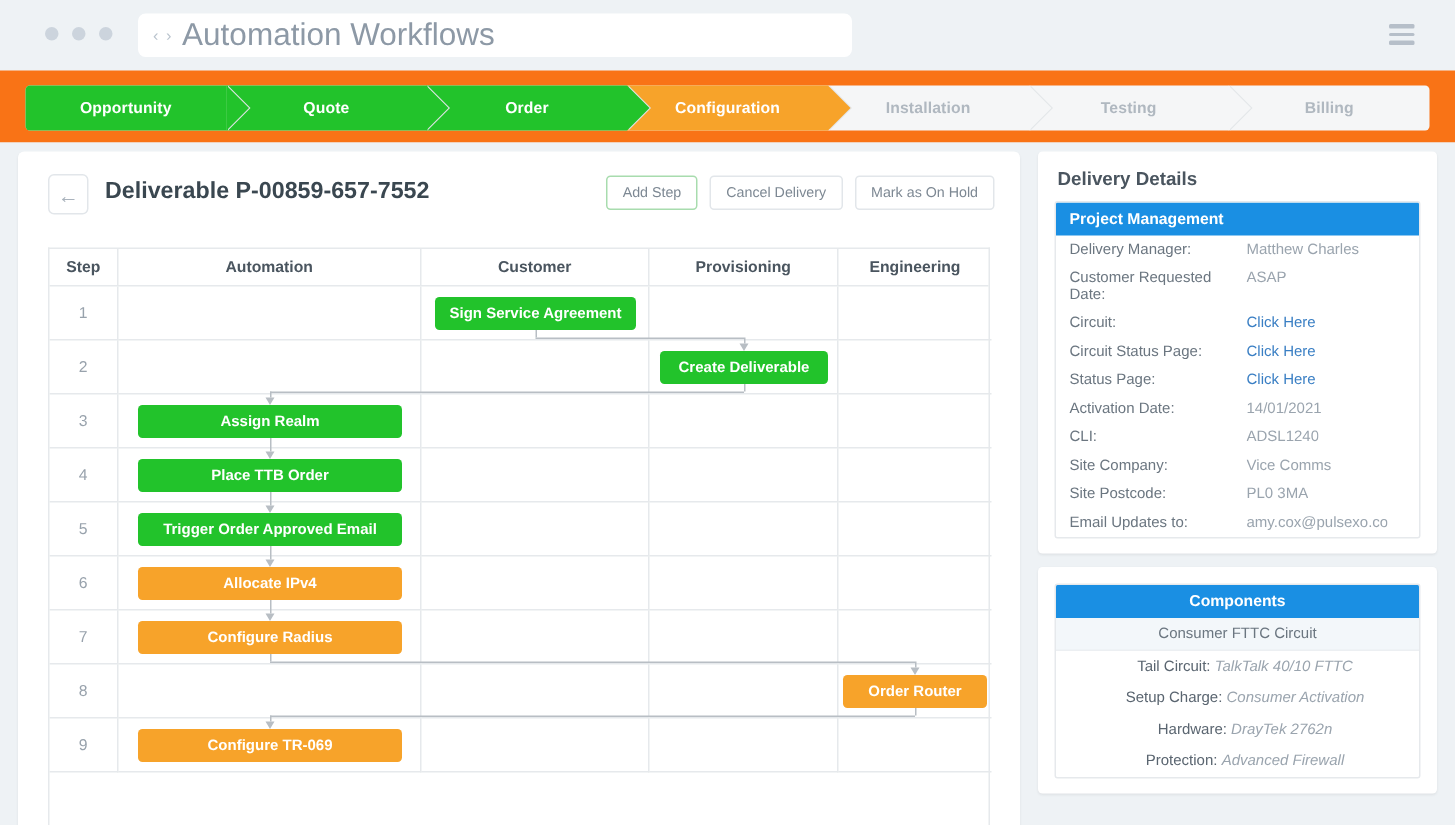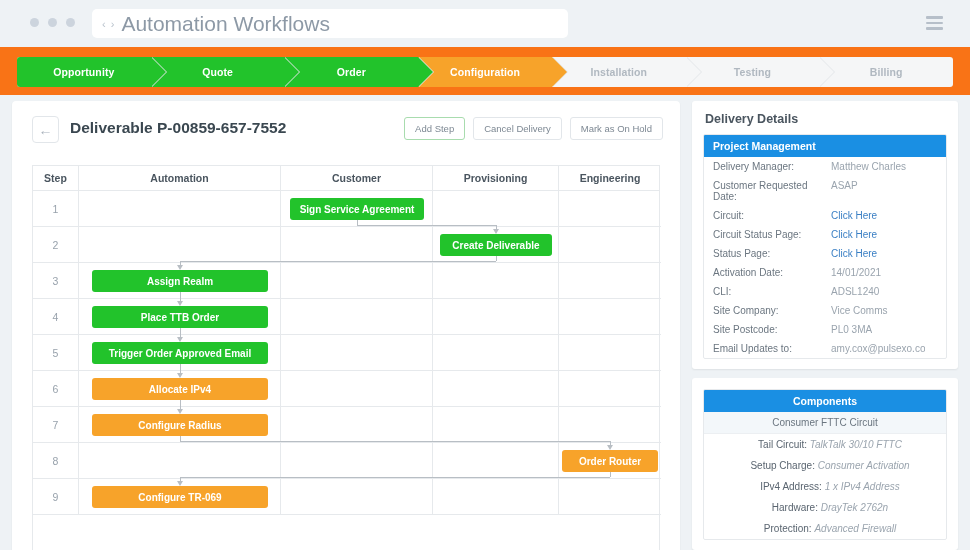--- a/index.html
+++ b/index.html
@@ -573,23 +573,22 @@
               </div>
             </div>
         </div>
       </div>
 
       <div class="panel" style="margin-top:9px;">
         <div class="sect" style="margin-top:11px;text-align:center;">
           <div class="sect-head">Components</div>
           <div class="comp-sub">Consumer FTTC Circuit</div>
           <div id="comp-rows">
-              <div class="comp-row"><span>Tail Circuit: </span><i>TalkTalk 30/10 FTTC</i></div>
+              <div class="comp-row"><span>Tail Circuit: </span><i>TalkTalk 40/10 FTTC</i></div>
               <div class="comp-row"><span>Setup Charge: </span><i>Consumer Activation</i></div>
-              <div class="comp-row"><span>IPv4 Address: </span><i>1 x IPv4 Address</i></div>
               <div class="comp-row"><span>Hardware: </span><i>DrayTek 2762n</i></div>
               <div class="comp-row"><span>Protection: </span><i>Advanced Firewall</i></div>
             </div>
         </div>
       </div>
 
     </div>
 
   </div>
 </div>

